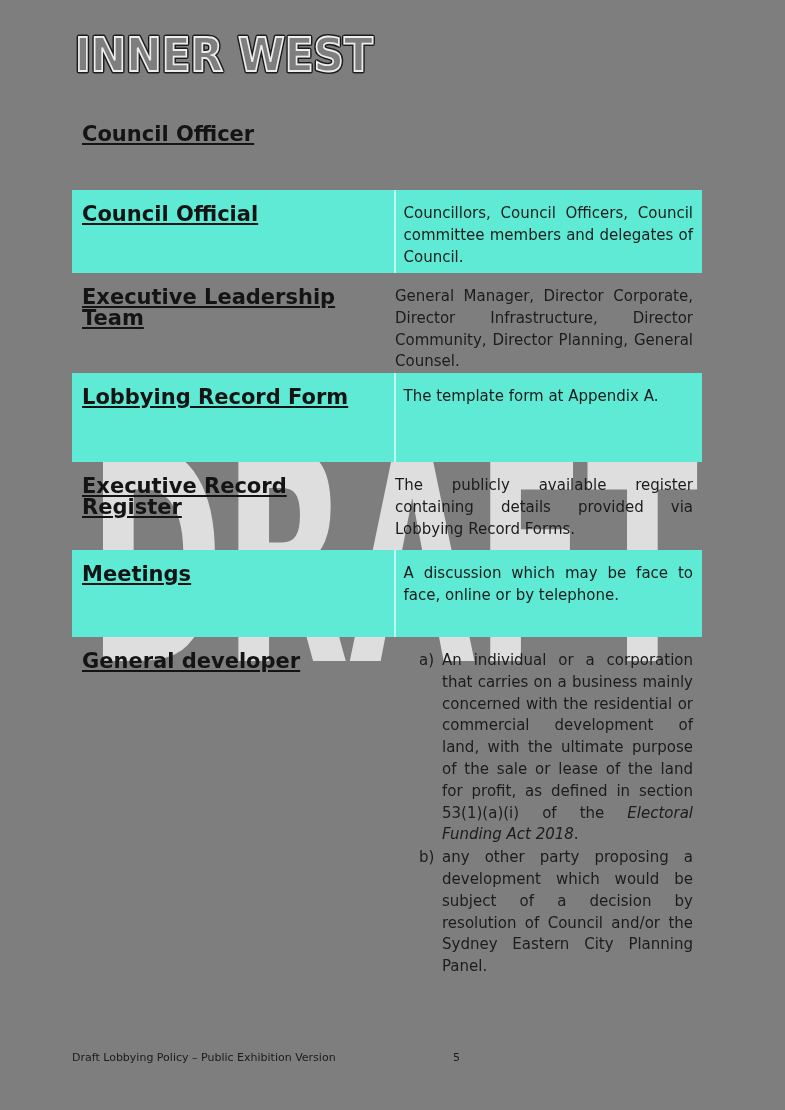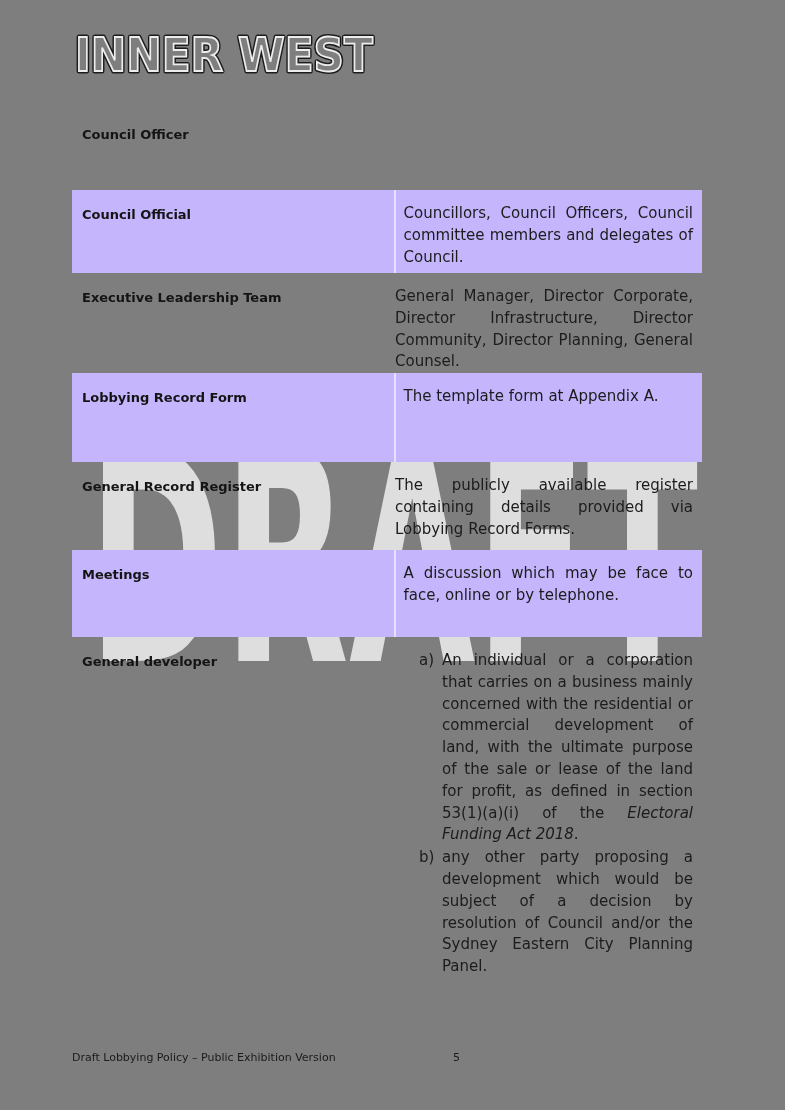--- a/index.html
+++ b/index.html
@@ -26,33 +26,34 @@
   
   .watermark { position: absolute; left: 86px; top: 448px; z-index: 1; }
   .watermark text {
     font-family: "DejaVu Sans", sans-serif; font-weight: bold; font-size: 292px;
     fill: #dedede;
   }
 
   
   .table { position: absolute; left: 72px; top: 110px; width: 630px; z-index: 2; }
   .row { display: flex; box-sizing: border-box; }
-  .row.pink { background: #c4b5fd; gap: 13px; }
+  .row.pink { background: #5eead4; gap: 13px; }
   .row:nth-child(1) { height: 80px; }
   .row:nth-child(2) { height: 83px; }
   .row:nth-child(3) { height: 100px; }
   .row:nth-child(4) { height: 89px; }
   .row:nth-child(5) { height: 88px; }
   .row:nth-child(6) { height: 87px; }
 
   .term {
     width: 315px; box-sizing: border-box;
     padding: 14px 12px 0 10px;
-    font-weight: bold; font-size: 13px; line-height: 21px;
+    font-weight: bold; font-size: 21px; line-height: 21px;
     color: #141414;
+    text-decoration: underline;
   }
   .def {
     width: 315px; box-sizing: border-box;
     padding: 13px 9px 0 8px;
     font-size: 15px; line-height: 21.8px;
     text-align: justify;
     color: #1c1c1c;
   }
   .row.pink .def { border-left: 2px solid rgba(255,255,255,0.6); }
 
@@ -101,21 +102,21 @@
     <div class="term">Executive Leadership Team</div>
     <div class="def">General Manager, Director Corporate, Director Infrastructure, Director Community, Director Planning, General Counsel.</div>
   </div>
 
   <div class="row pink">
     <div class="term">Lobbying Record Form</div>
     <div class="def">The template form at Appendix A.</div>
   </div>
 
   <div class="row">
-    <div class="term">General Record Register</div>
+    <div class="term">Executive Record Register</div>
     <div class="def">The publicly available register containing details provided via Lobbying Record Forms.</div>
   </div>
 
   <div class="row pink">
     <div class="term">Meetings</div>
     <div class="def">A discussion which may be face to face, online or by telephone.</div>
   </div>
 
   <div class="row">
     <div class="term">General developer</div>

